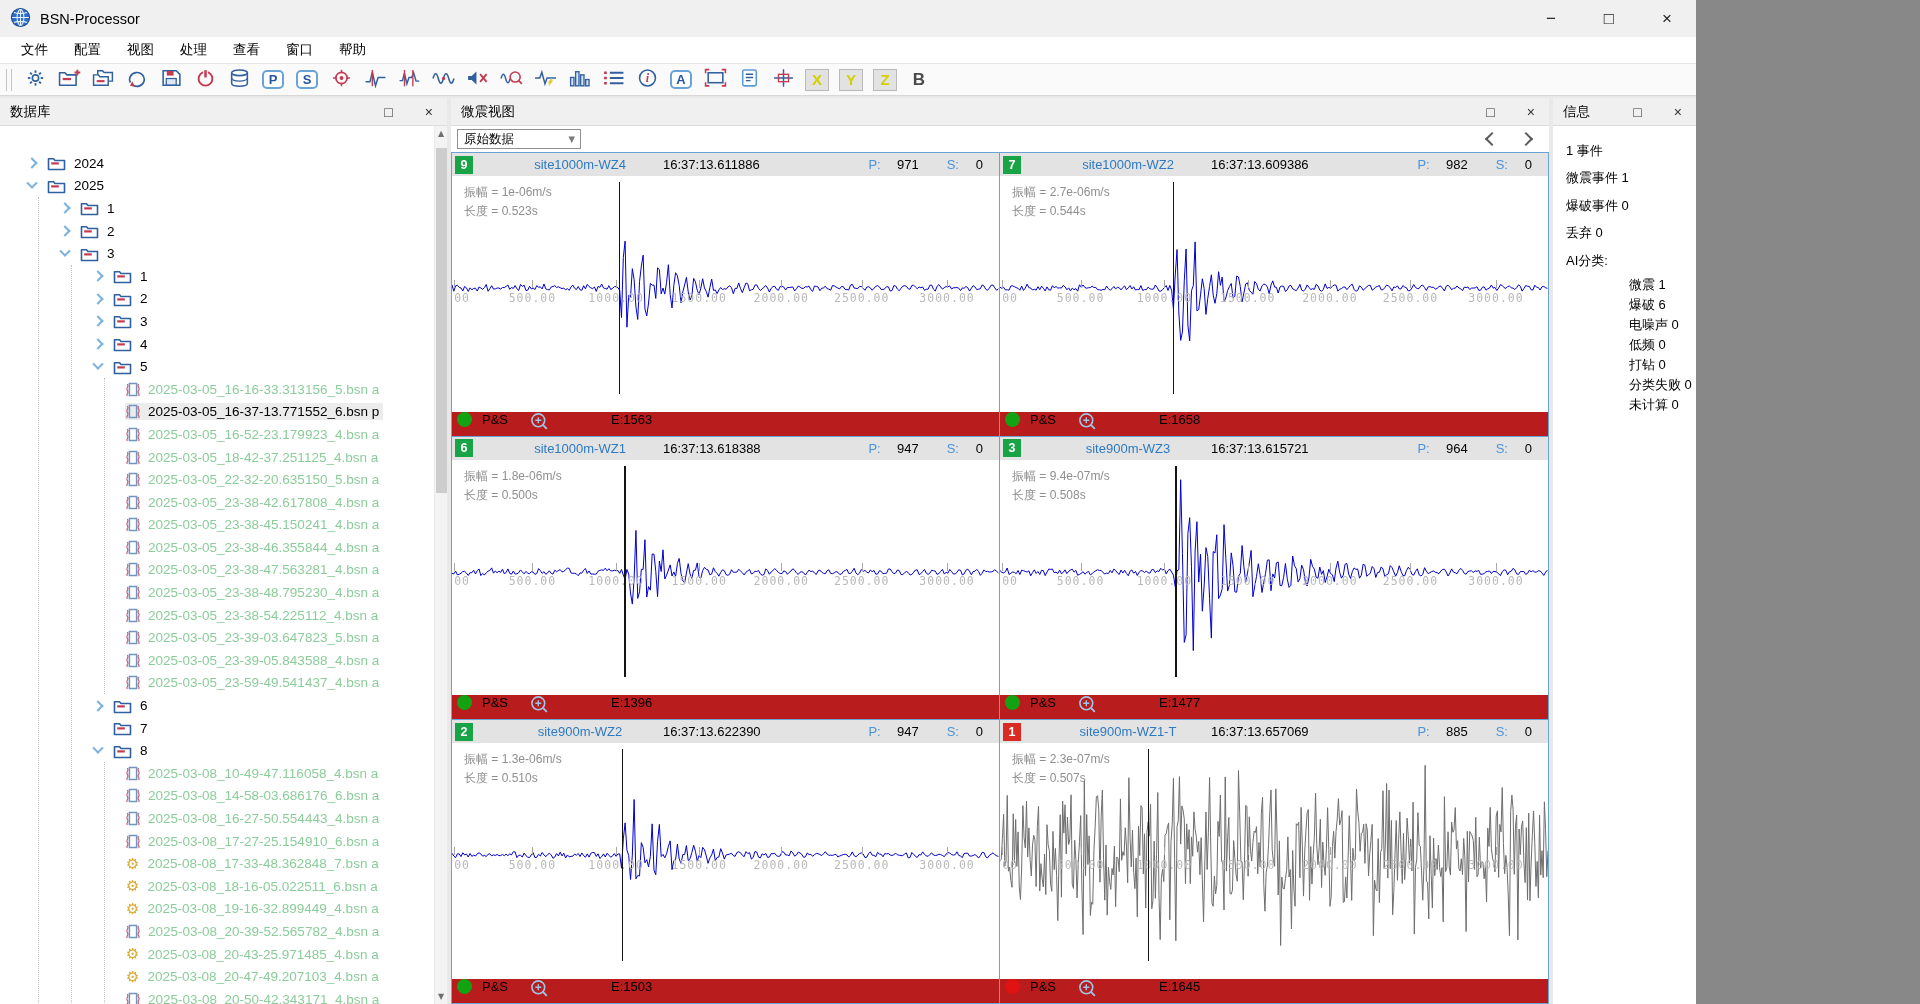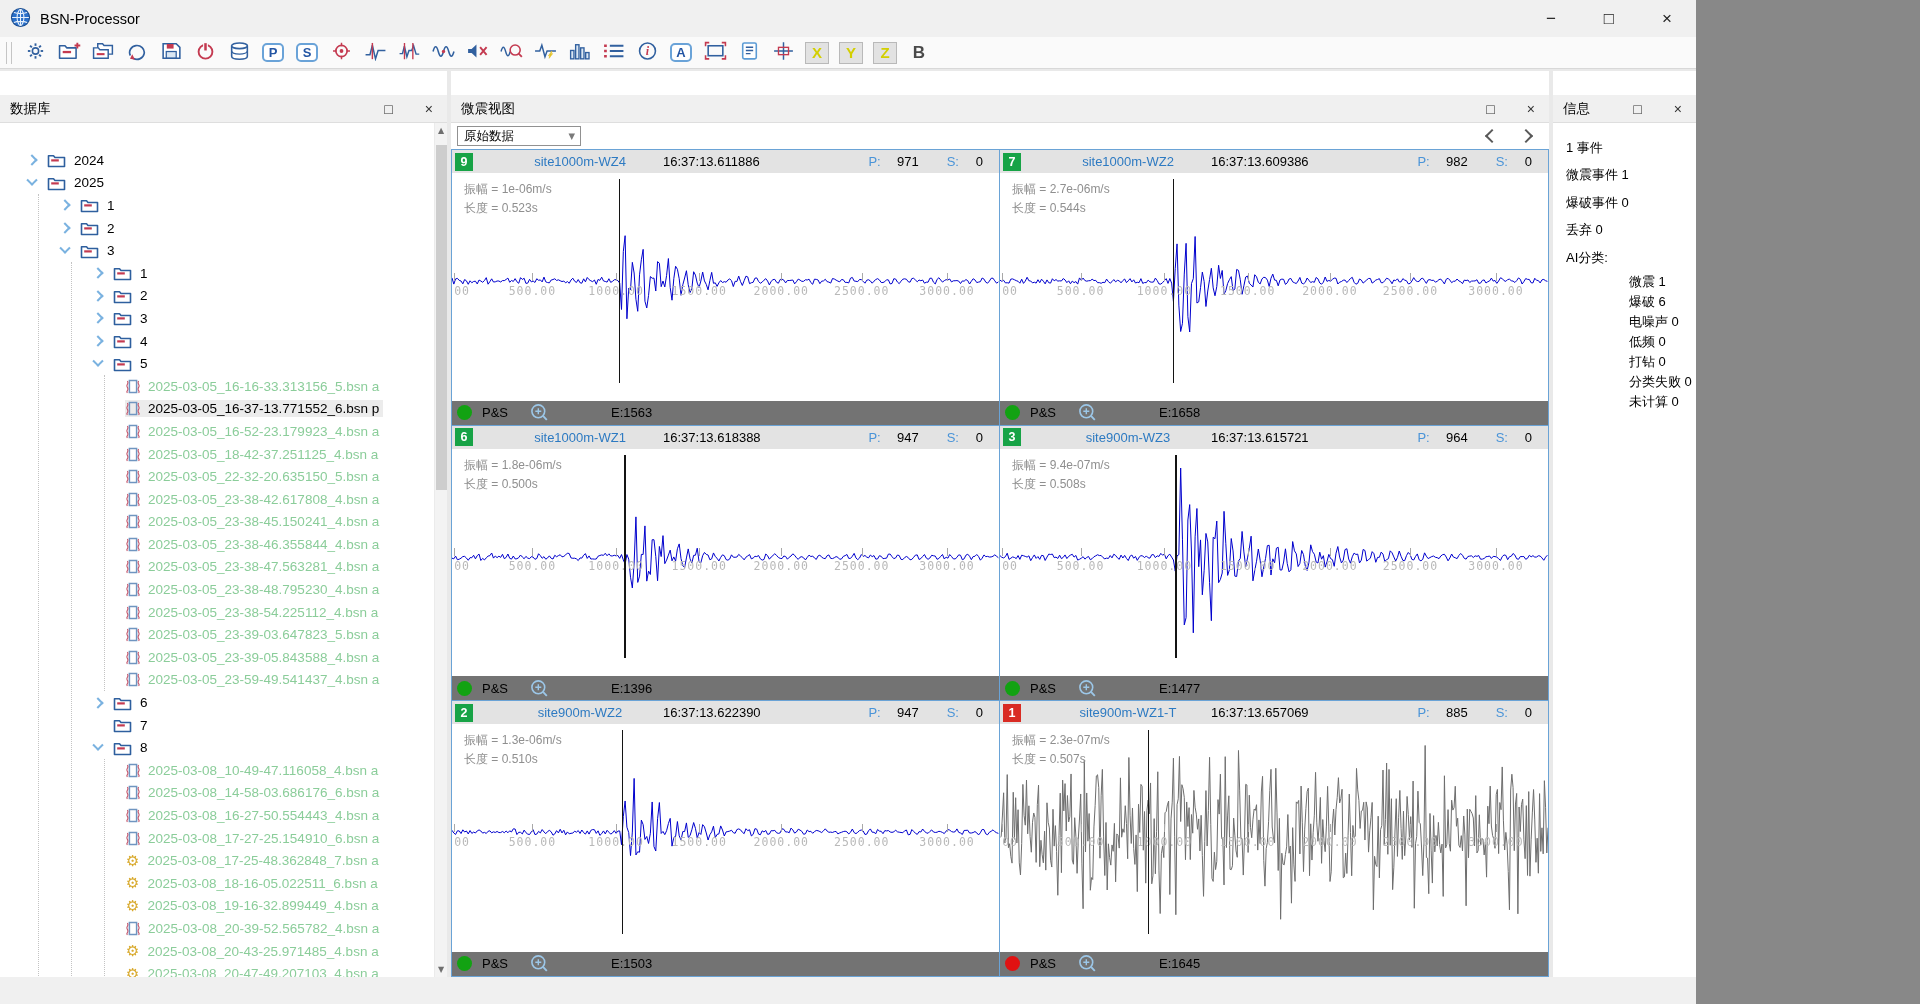--- a/index.html
+++ b/index.html
@@ -20,21 +20,21 @@
   .tb-icon{width:34px;height:26px;display:flex;align-items:center;justify-content:center;}
   .tb-letterbox{width:22px;height:19px;border:2px solid #6aa3d8;border-radius:5px;color:#2456a4;
      font-weight:bold;font-size:13px;display:flex;align-items:center;justify-content:center;background:#fff;}
   .tb-axis{width:24px;height:22px;background:#e2e2e2;border:1px solid #b9b9b9;color:#d3cf00;
      font-weight:bold;font-size:15px;display:flex;align-items:center;justify-content:center;}
   .tb-bold{color:#4a4a4a;font-weight:bold;font-size:17px;}
   
   .workspace{height:908px;display:flex;gap:4px;background:#e9e9e9;padding-top:2px;}
   .panel{background:#fff;display:flex;flex-direction:column;overflow:hidden;}
   .panel-hd{height:28px;min-height:28px;background:#f0f0f0;display:flex;align-items:center;
-     padding:0 14px 0 10px;font-size:13.5px;border-bottom:1px solid #dedede;margin-top:24px;}
+     padding:0 14px 0 10px;font-size:13.5px;border-bottom:1px solid #dedede;}
   .ph-btns{margin-left:auto;display:flex;gap:32px;color:#333;font-size:14px;align-items:center;}
   .ph-btn{cursor:default;}
   .panel.left{width:447px;}
   .panel.center{width:1098px;}
   .panel.right{flex:1;}
   
   .tree-body{position:relative;flex:1;overflow:hidden;}
   .tree-scroll{position:absolute;left:0;top:0;right:13px;bottom:0;overflow:hidden;padding:26px 0 0 26px;text-align:right;}
   .tree-row{display:flex;align-items:center;height:22.6px;white-space:nowrap;}
   .chev{width:8px;height:8px;min-width:8px;border-right:2px solid #7ab2e0;border-bottom:2px solid #7ab2e0;
@@ -77,21 +77,21 @@
   .ch-p-label{color:#4a94d8;margin-left:auto;} .ch-p-val{width:38px;text-align:right;}
   .ch-s-label{color:#4a94d8;margin-left:28px;} .ch-s-val{width:24px;text-align:right;margin-right:6px;}
   .plot{flex:1;position:relative;background:#fff;}
   .plot svg.wave{position:absolute;inset:0;width:100%;height:100%;}
   .anno{position:absolute;left:12px;top:7px;color:#8f8f8f;font-size:12px;line-height:19px;z-index:3;}
   .tick{position:absolute;top:calc(50% - 8px);width:1px;height:8px;background:#a8a8a8;z-index:1;}
   .tick-label{position:absolute;top:calc(50% + 3px);transform:translateX(-50%);color:#b9b9b9;z-index:1;
      font-family:"DejaVu Sans Mono","Liberation Mono",monospace;font-size:11.5px;letter-spacing:1px;white-space:nowrap;}
   .tick-label.first{transform:none;}
   .pick{position:absolute;top:6px;bottom:6px;width:1.4px;background:#141414;z-index:2;}
-  .cell-footer{height:24px;min-height:24px;background:#737373;display:flex;align-items:center;
+  .cell-footer{height:24px;min-height:24px;background:#b91c1c;display:flex;
      font-size:13px;padding:0 8px 0 5px;margin-top:12px;}
   .status-dot{width:15px;height:15px;border-radius:50%;}
   .status-dot.ok{background:#12a212;} .status-dot.bad{background:#e01212;}
   .ps-label{margin-left:10px;}
   .mag{margin-left:22px;display:flex;}
   .e-val{margin-left:62px;}
   
   .info-body{padding:11px 0 0 13px;font-size:13px;}
   .info-line{height:27.5px;display:flex;align-items:center;}
   .info-sub{height:20px;display:flex;align-items:center;margin-left:63px;}
@@ -110,20 +110,29 @@
         </svg>
     </span>
     <span class="title">BSN-Processor</span>
     <div class="win-controls" id="win-controls">
         <div class="wc">−</div>
         <div class="wc">□</div>
         <div class="wc">×</div>
       </div>
   </div>
 
+  <div class="menubar" id="menubar">
+      <div class="menu-item">文件</div>
+      <div class="menu-item">配置</div>
+      <div class="menu-item">视图</div>
+      <div class="menu-item">处理</div>
+      <div class="menu-item">查看</div>
+      <div class="menu-item">窗口</div>
+      <div class="menu-item">帮助</div>
+    </div>
 
   <div class="toolbar" id="toolbar">
       <span class="tb-handle"></span>
       <div class="tb-icon">
         <span><svg viewBox="0 0 22 19" width="23" height="20">
             <circle cx="11" cy="9.5" r="3" fill="none" stroke="#31609f" stroke-width="1.5"></circle>
             <g stroke="#31609f" stroke-width="1.8">
               <line x1="11" y1="2.2" x2="11" y2="4.6" transform="rotate(0 11 9.5)"></line>
               <line x1="11" y1="2.2" x2="11" y2="4.6" transform="rotate(45 11 9.5)"></line>
               <line x1="11" y1="2.2" x2="11" y2="4.6" transform="rotate(90 11 9.5)"></line>
@@ -681,21 +690,21 @@
                           </span>
                         </span>
                         <span class="tree-label">2025-03-08_17-27-25.154910_6.bsn a</span>
                       </span>
                     </div>
                     <div class="tree-row file">
                       <span class="row-box">
                         <span class="f-ico">
                           <span class="gear-ico">⚙</span>
                         </span>
-                        <span class="tree-label">2025-03-08_17-25-48.362848_7.bsn a</span>
+                        <span class="tree-label">2025-08-08_17-33-48.362848_7.bsn a</span>
                       </span>
                     </div>
                     <div class="tree-row file">
                       <span class="row-box">
                         <span class="f-ico">
                           <span class="gear-ico">⚙</span>
                         </span>
                         <span class="tree-label">2025-03-08_18-16-05.022511_6.bsn a</span>
                       </span>
                     </div>

